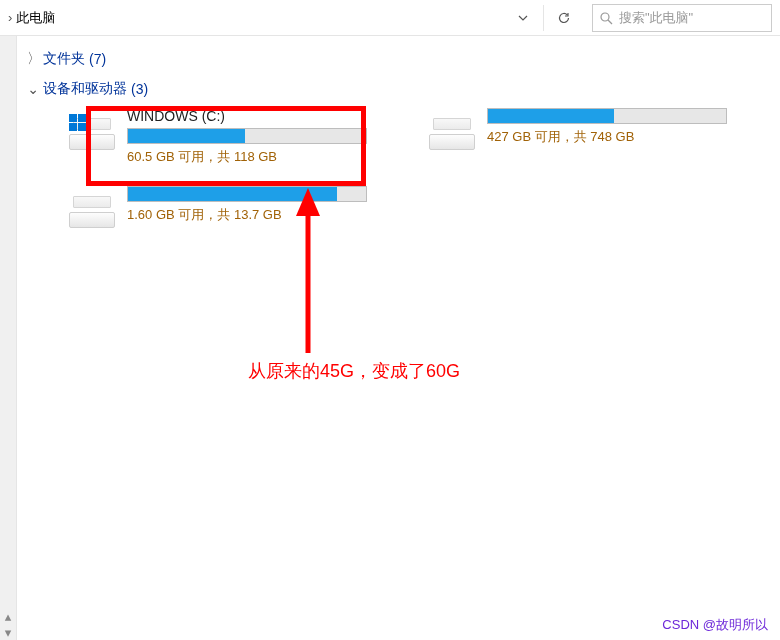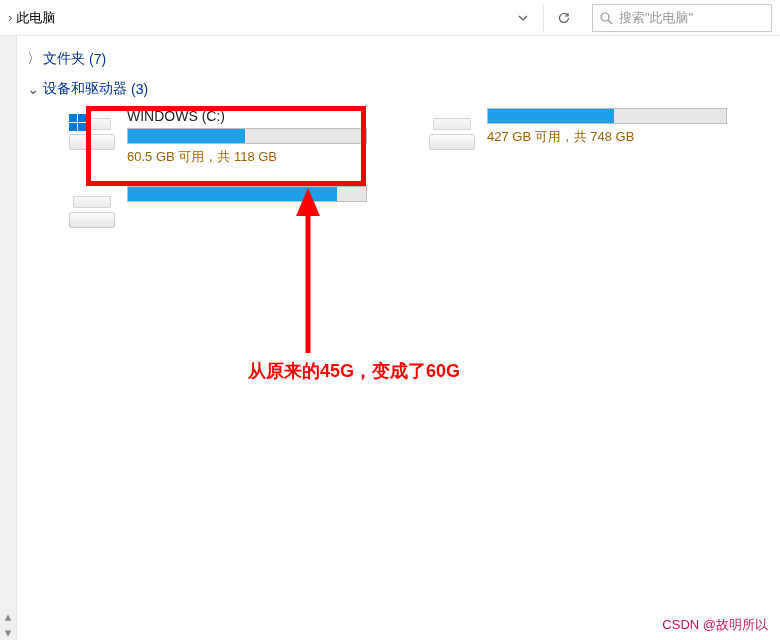--- a/index.html
+++ b/index.html
@@ -34,24 +34,24 @@
   .winlogo div { position:absolute; width:8px; height:8px; background:#0078d7; }
   .winlogo .a{top:0;left:0;} .winlogo .b{top:0;left:9px;} .winlogo .c{top:9px;left:0;} .winlogo .d{top:9px;left:9px;}
 
   .drive-info { flex:1; }
   .drive-name { font-size:14px; color:#222; margin-bottom:4px; }
   .bar { width:240px; height:16px; border:1px solid #bdbdbd; background:#e7e7e7; position:relative; margin-bottom:4px; }
   .bar .fill { position:absolute; top:0; left:0; bottom:0; background:#1e9fe8; }
   .drive-stats { font-size:13px; color:#a16207; }
 
   .highlight-box { position:absolute; border:5px solid #ff0000; pointer-events:none; }
-  .annotation-text { position:absolute; color:#ff0000; font-size:18px; font-weight:700; }
+  .annotation-text { position:absolute; color:#ff0000; font-size:18px; font-weight:400; }
   .arrow-svg { position:absolute; pointer-events:none; }
 
-  .watermark { position:absolute; right:12px; bottom:6px; color:#be185d; font-size:13px;margin-top:32px; }
+  .watermark { position:absolute; right:12px; bottom:6px; color:#6d28d9; font-size:13px;margin-top:32px; }
 </style>
 </head>
 <body>
 
 <div class="topbar">
   <div class="top-left">
     <span class="chev-sep">›</span>
     <span>此电脑</span>
   </div>
   <div class="top-actions">
@@ -134,20 +134,21 @@
 
       <div class="drive">
         <div class="drive-icon">
           <div class="top"></div>
             <div class="base"></div>
         </div>
         <div class="drive-info">
           <div class="bar">
               <div class="fill" style="width:88%"></div>
             </div>
+          <div class="drive-stats">1.60 GB 可用，共 13.7 GB</div>
         </div>
       </div>
 
     </div>
   </div>
 
   <div class="highlight-box" style="left:86px; top:70px; width:280px; height:80px;"></div>
 
   <svg class="arrow-svg" style="left:288px; top:152px; width:40px; height:170px;">
     <line x1="20" y1="20" x2="20" y2="165" stroke="#ff0000" stroke-width="5"></line>

